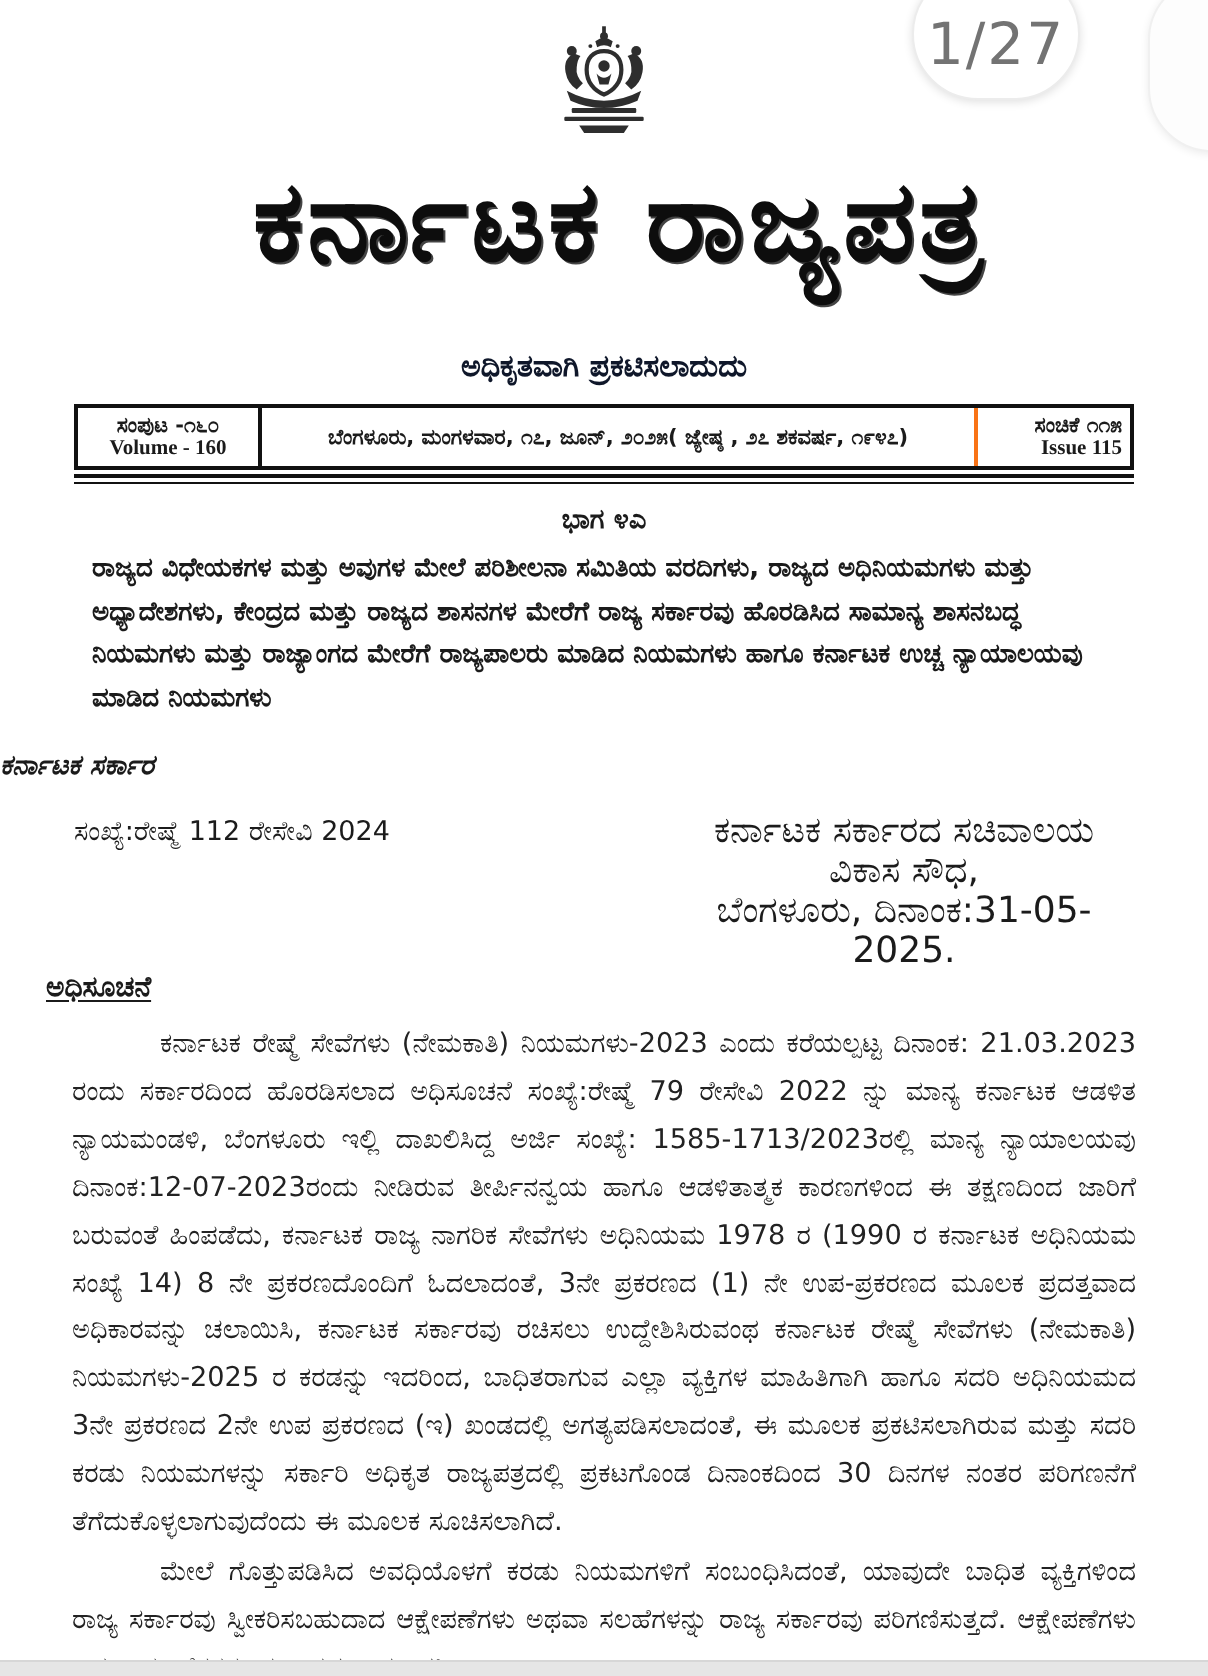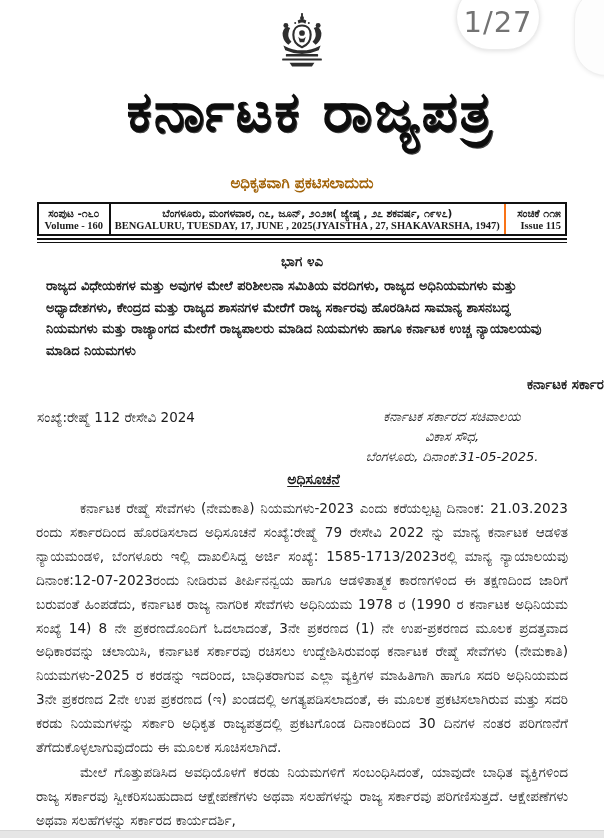--- a/index.html
+++ b/index.html
@@ -15,46 +15,46 @@
   .page-badge span { font-size:29px; color:#737373; margin-top:10px; letter-spacing:1px; }
   .edge-button { position:absolute; top:-12px; right:-34px; width:64px; height:88px;
                  background:#fdfdfd; border:1px solid #f0f0f0; border-radius:32px;
                  box-shadow:0 1px 4px rgba(0,0,0,0.08); z-index:4; }
 
   
   .emblem-wrap { padding-top:12px; text-align:center; height:80px; }
   .gazette-title { text-align:center; font-size:56px; font-weight:bold; line-height:1.15;
                    height:92px; overflow:hidden; color:#0d0d0d;
                    text-shadow:1px 1px 0 #444; letter-spacing:2px;padding-left:16px; }
-  .gazette-subtitle { text-align:center; font-size:15px; font-weight:bold; color:#a16207;
+  .gazette-subtitle { text-align:center; font-size:15px; font-weight:bold; color:#0f172a;
                       margin-top:2px; height:22px; }
 
   
   .bar-wrap { width:530px; margin:6px auto 0 auto; }
   .gazette-bar { display:flex; border:2px solid #111; }
   .bar-cell { padding:3px 4px; text-align:center; display:flex; flex-direction:column; justify-content:center; }
   .bar-left  { width:92px; border-right:2px solid #111; }
   .bar-mid   { flex:1; border-right:2px solid #f97316; }
   .bar-right { width:76px;align-items:flex-end; }
   .bar-kn { font-size:10.5px; font-weight:bold; white-space:nowrap; }
   .bar-en { font-size:10.5px; font-weight:bold; font-family:"Liberation Serif", serif; white-space:nowrap; }
   .double-rule { margin-top:2px; border-top:2.5px solid #111; border-bottom:1px solid #111; height:5px; }
 
   
   .part-heading { text-align:center; font-size:13.5px; font-weight:bold; margin-top:10px; height:20px; }
   .part-desc { width:512px; margin:2px auto 0 auto; font-weight:bold;
                font-size:13px; line-height:21.5px; height:88px; overflow:hidden; }
-  .gov-heading { text-align:right; font-size:13.5px; font-weight:bold; margin-top:13px; height:20px; }
+  .gov-heading { text-align:left; font-size:13.5px; font-weight:bold; margin-top:13px; height:20px;font-style:italic; }
 
   
   .meta-row { width:530px; margin:11px auto 0 auto; display:flex; justify-content:space-between; height:62px; }
   .meta-number { font-size:13.5px; padding-top:2px; }
-  .meta-office { text-align:center; font-size:13px; line-height:20px; width:230px;font-style:italic; }
+  .meta-office { text-align:center; font-size:18px; line-height:20px; width:230px; }
 
-  .notif-heading { text-align:center; height:24px;padding-left:23px; }
+  .notif-heading { text-align:left; margin-top:15px; height:24px;padding-left:23px; }
   .notif-heading span { font-size:14px; font-weight:bold; text-decoration:underline; text-underline-offset:2px; }
 
   
   .body-para { width:532px; margin:4px auto 0 auto; font-size:13.6px; line-height:23.9px;
                text-align:justify; text-indent:44px; color:#222; }
   .para-2 { margin-top:1px; }
 
   .bottom-band { position:absolute; left:0; bottom:0; width:604px; height:8px;
                  background:#e6e6e6; border-top:1px solid #d7d7d7; }
 </style>
@@ -95,21 +95,20 @@
   <div class="gazette-subtitle">ಅಧಿಕೃತವಾಗಿ ಪ್ರಕಟಿಸಲಾದುದು</div>
 
   <div class="bar-wrap">
     <div class="gazette-bar">
       <div class="bar-cell bar-left">
         <div class="bar-kn">ಸಂಪುಟ -೧೬೦</div>
         <div class="bar-en">Volume - 160</div>
       </div>
       <div class="bar-cell bar-mid">
         <div class="bar-kn">ಬೆಂಗಳೂರು, ಮಂಗಳವಾರ, ೧೭, ಜೂನ್, ೨೦೨೫( ಜ್ಯೇಷ್ಠ , ೨೭ ಶಕವರ್ಷ, ೧೯೪೭)</div>
-        <div class="bar-en">BENGALURU, TUESDAY, 17, JUNE , 2025(JYAISTHA , 27, SHAKAVARSHA, 1947)</div>
       </div>
       <div class="bar-cell bar-right">
         <div class="bar-kn">ಸಂಚಿಕೆ ೧೧೫</div>
         <div class="bar-en">Issue 115</div>
       </div>
     </div>
     <div class="double-rule"></div>
   </div>
 
   <div class="part-heading">ಭಾಗ ೪ಎ</div>

